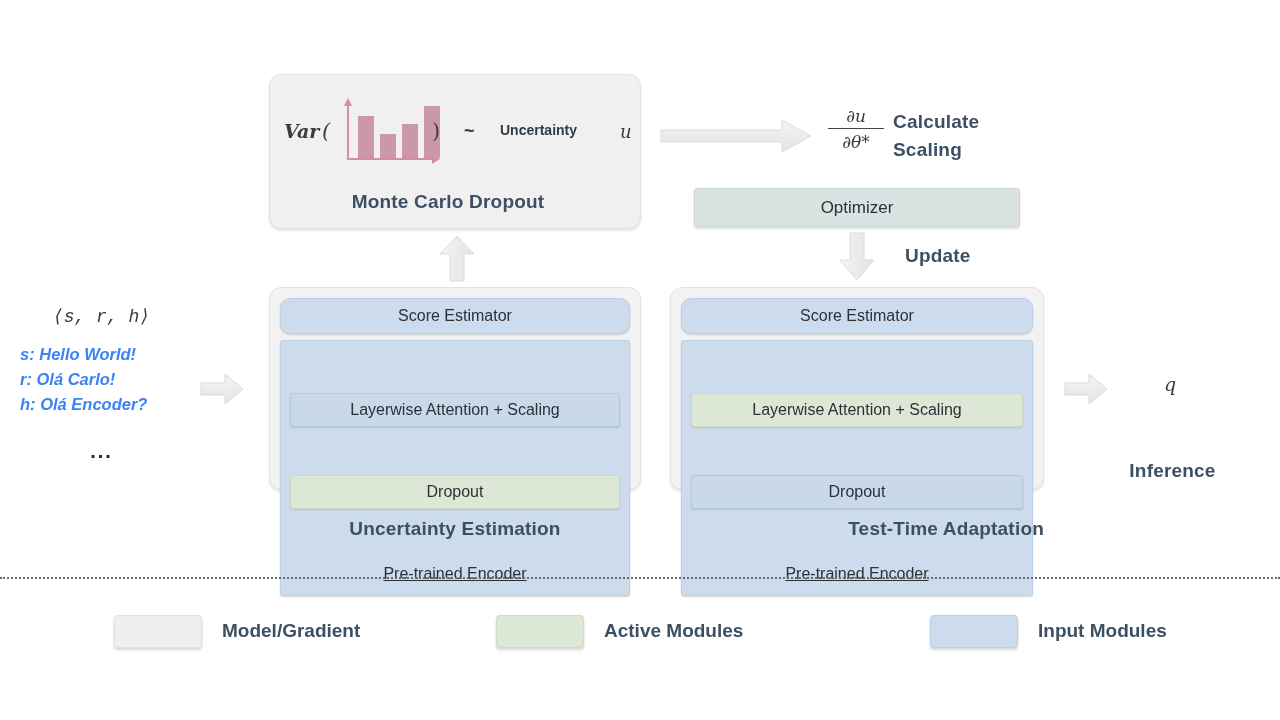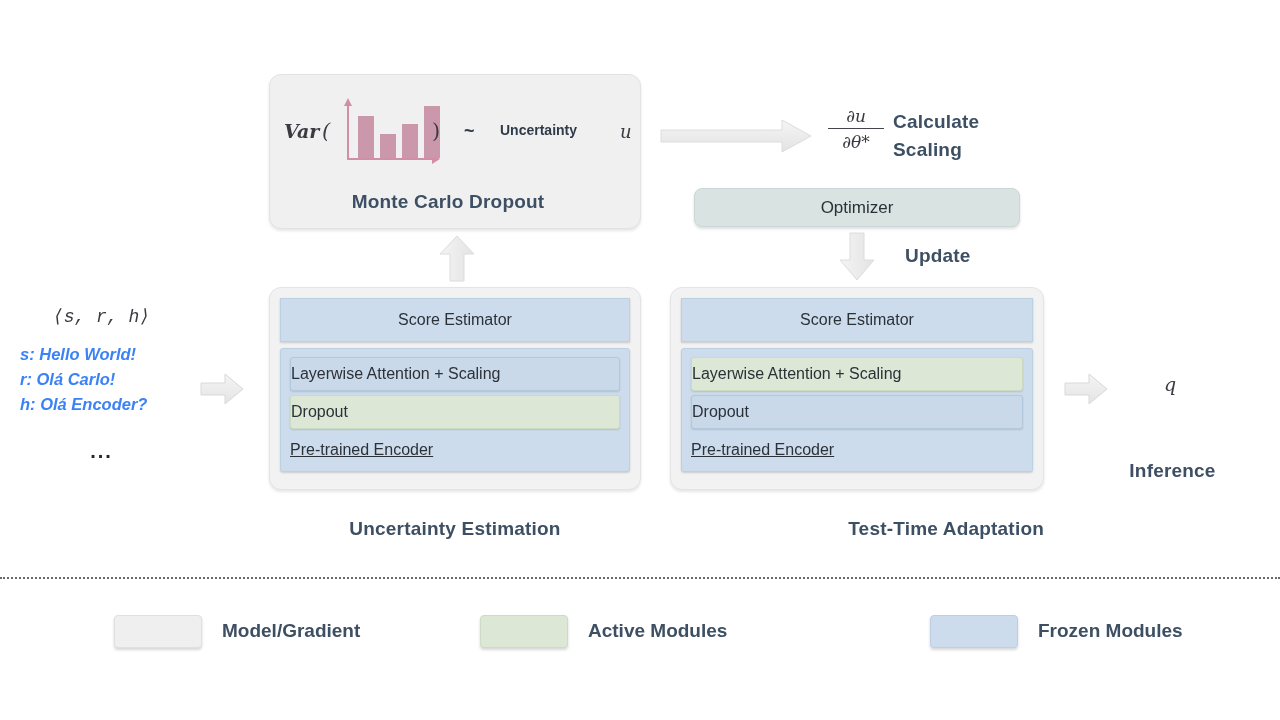--- a/index.html
+++ b/index.html
@@ -69,60 +69,60 @@
 
   
   .stack-outer {
     background: #f2f2f2;
     border: 1px solid #e4e4e4;
     border-radius: 12px;
     box-shadow: 0 2px 3px rgba(0,0,0,0.10);
     padding: 10px;
   }
   .bar {
-    height: 44px;
-    border-radius: 0;
+    height: 36px;
+    border-radius: 10px;
     display: flex; align-items: center; justify-content: center;
     font-size: 16px; color: #2c3138;
     box-shadow: 0 1px 2px rgba(0,0,0,0.16);
   }
   .bar.blue  { background: #ccdcec; border: 1px solid #bcd0e3; }
   .group-box {
     background: #ccdcec;
     border: 1px solid #bcd0e3;
     border-radius: 3px;
     box-shadow: 0 1px 2px rgba(0,0,0,0.16);
     padding: 8px 9px 4px 9px;
     margin-top: 6px;
   }
   .sub-bar {
     height: 34px;
     border-radius: 3px;
-    display: flex; align-items: center; justify-content: flex-start;
-    font-size: 16px; color: #2c3138;
+    display: flex; align-items: center; justify-content: center;
+    font-size: 16px; color: #2c3138; margin-top: 44px;
   }
   .sub-bar.blue  { background: #c9d9ea; border: 1px solid #b3c8dd;
                    box-shadow: 0 1px 2px rgba(0,0,0,0.13); }
   .sub-bar.green { background: #dde7d6; border: 1px solid #cbdbc2;
                    box-shadow: 0 1px 2px rgba(0,0,0,0.13); }
   .sub-bar.plain { background: transparent; border: none; box-shadow: none; }
   .sub-bar.plain span { text-decoration: underline; }
   .sub-gap { height: 4px; }
 
   #stack-left  { left: 269px; top: 287px; width: 372px; height: 203px; }
   #stack-right { left: 670px; top: 287px; width: 374px; height: 203px; }
   #caption-left  { left: 269px; top: 518px; width: 372px; }
   #caption-right { left: 670px; top: 518px; width: 374px; text-align: right; }
 
   
   #optimizer {
     left: 694px; top: 188px; width: 326px; height: 39px;
     background: #d9e3e2;
     border: 1px solid #cbd8d7;
-    border-radius: 8px;
+    border-radius: 3px;
     box-shadow: 0 2px 3px rgba(0,0,0,0.13);
     display: flex; align-items: center; justify-content: center;
     font-size: 17px; color: #2c3138;
   }
 
   
   #grad-frac {
     left: 828px; top: 106px; width: 56px;
     text-align: center;
   }
@@ -173,21 +173,21 @@
     box-shadow: 0 2px 3px rgba(0,0,0,0.16);
     margin-right: 20px;
   }
   .swatch.grey  { background: #efefef; border: 1px solid #e0e0e0; }
   .swatch.green { background: #dde7d6; border: 1px solid #cddcc5; }
   .swatch.blue  { background: #ccdcec; border: 1px solid #bcd0e3; }
   .legend-label {
     color: #3d4f63; font-weight: bold; font-size: 19px; white-space: nowrap;
   }
   #legend-0 { left: 114px; }
-  #legend-1 { left: 480px; }
+  #legend-1 { left: 496px; }
   #legend-2 { left: 930px; }
 </style>
 </head>
 <body>
 
 <div id="stage">
 
   <div class="abs math-serif" id="srh-tuple">⟨s, r, h⟩</div>
 
   <div class="abs" id="input-lines">
@@ -350,17 +350,17 @@
     <div class="legend-item" id="legend-0">
       <div class="swatch grey"></div>
       <div class="legend-label">Model/Gradient</div>
     </div>
     <div class="legend-item" id="legend-1">
       <div class="swatch green"></div>
       <div class="legend-label">Active Modules</div>
     </div>
     <div class="legend-item" id="legend-2">
       <div class="swatch blue"></div>
-      <div class="legend-label">Frozen Modules</div>
+      <div class="legend-label">Input Modules</div>
     </div>
   </div>
 
 </div>
 
 </body></html>

